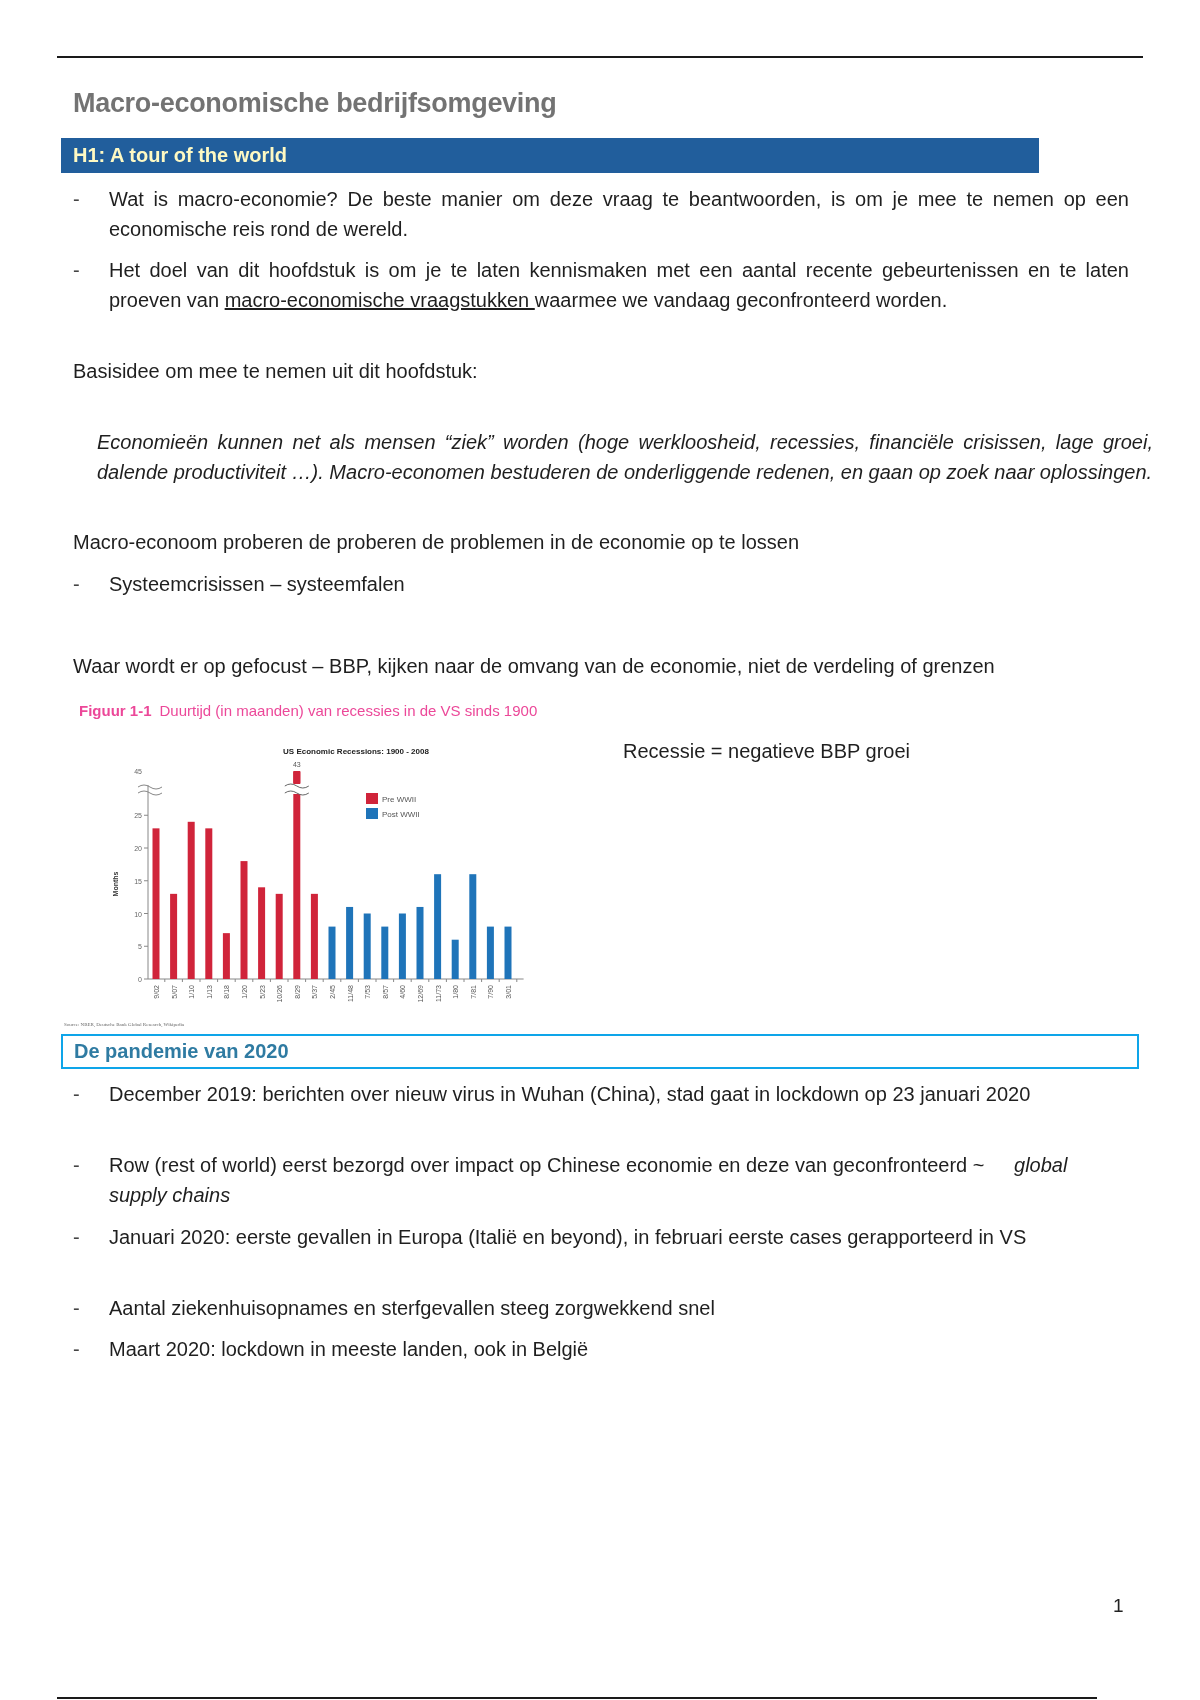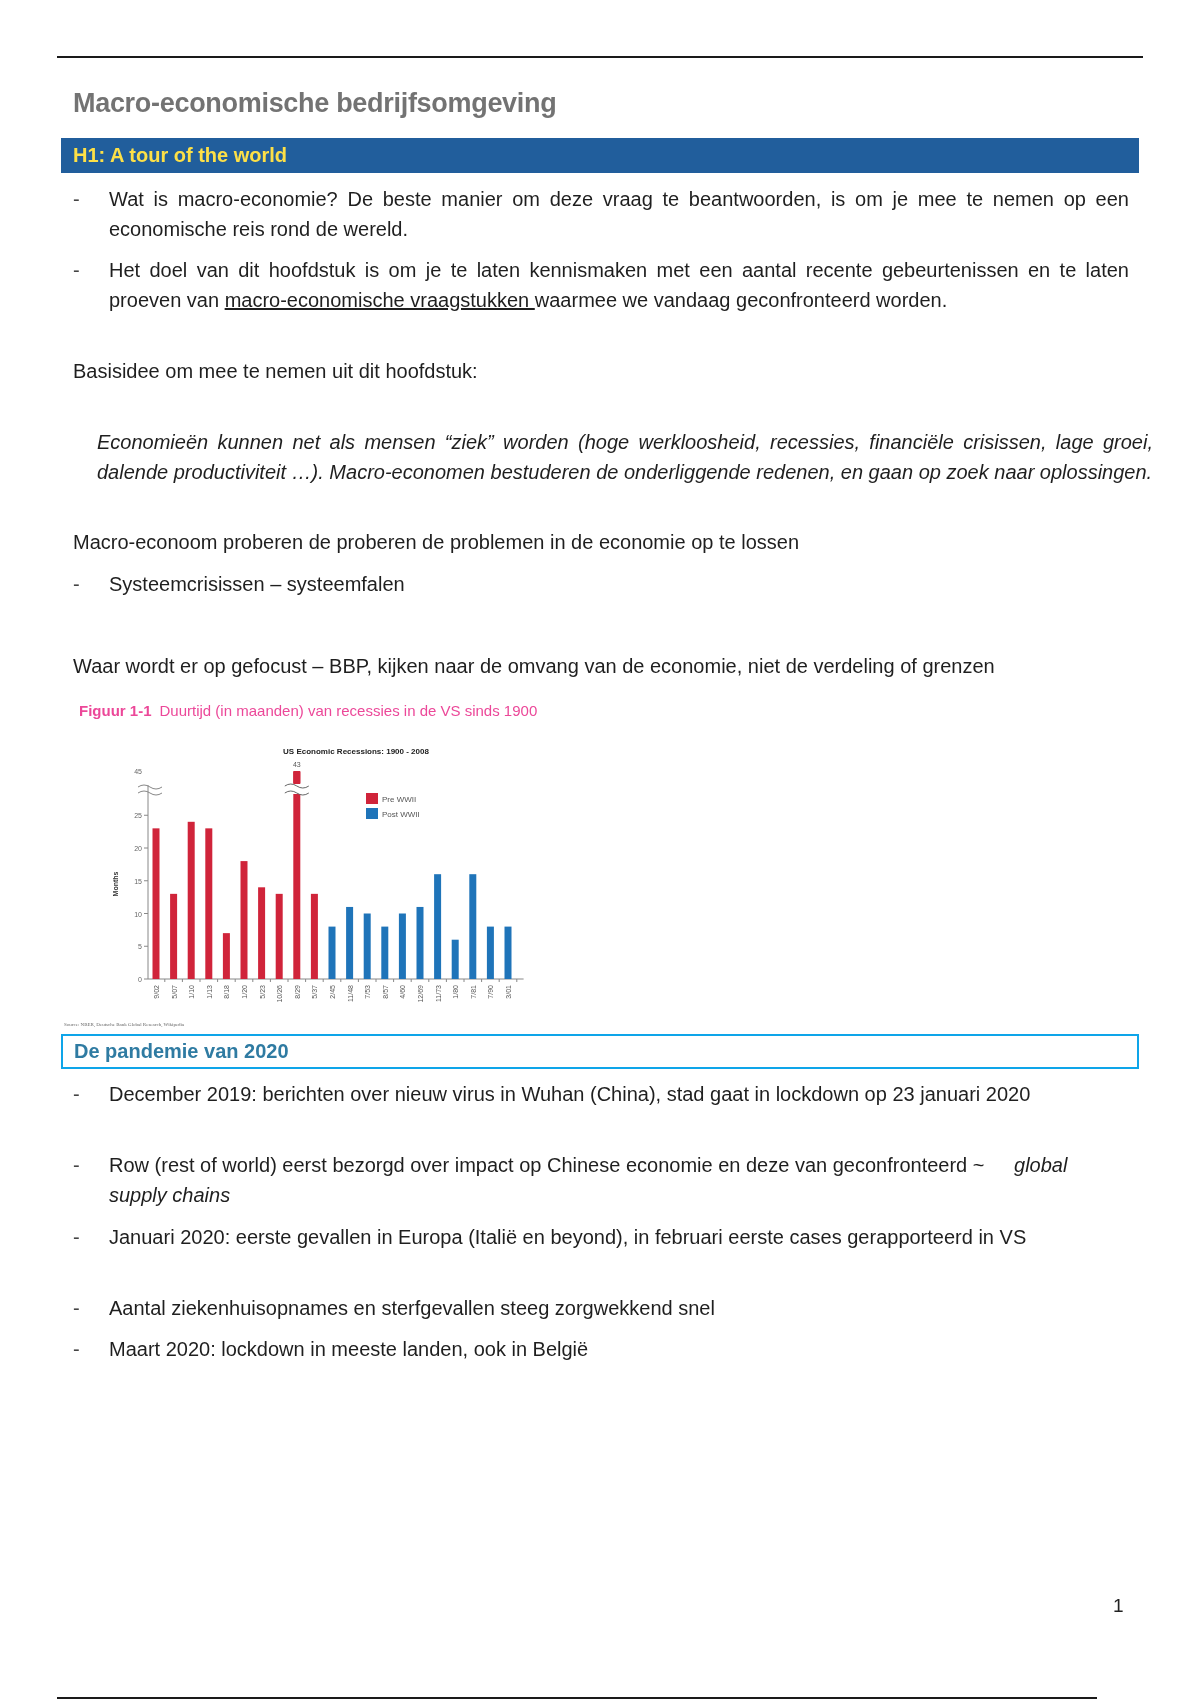--- a/index.html
+++ b/index.html
@@ -8,22 +8,22 @@
       font-family: "Liberation Sans", sans-serif; color: #1f1f1f;
     }
     .rule { position: absolute; left: 57px; width: 1086px; height: 2px; background: #1a1a1a; }
     .rule.top { top: 56px; }
     .rule.bottom { top: 1697px; width: 1040px; left: 57px; }
     .doc-title {
       position: absolute; left: 73px; top: 88px;
       font-size: 27px; font-weight: bold; letter-spacing: -0.3px; color: #737373;
     }
     .h1-bar {
-      position: absolute; left: 61px; top: 138px; width: 1078px; height: 35px;
-      background: #215e9c; color: #fde047; box-sizing: border-box;
+      position: absolute; left: 61px; top: 138px; width: 978px; height: 35px;
+      background: #215e9c; color: #fef9c3; box-sizing: border-box;
       padding-left: 12px; font-size: 20px; font-weight: bold; line-height: 35px;
     }
     .h2-box {
       position: absolute; left: 61px; top: 1034px; width: 1078px; height: 35px;
       border: 2px solid #0ea5e9; box-sizing: border-box; color: #2f7ba2;
       padding-left: 11px; font-size: 20px; font-weight: bold; line-height: 31px;
     }
     .para { position: absolute; left: 73px; width: 1056px; font-size: 20px; line-height: 30px; }
     .bullet { position: absolute; left: 73px; width: 1056px; font-size: 20px; line-height: 30px; }
     .bullet .dash { position: absolute; left: 0; top: 0; width: 20px; color: #444; }
@@ -166,20 +166,21 @@
       <text x="0" y="0" font-size="7" fill="#555" transform="translate(455,255) rotate(-90)" text-anchor="end" font-family="Liberation Sans, sans-serif">3/01</text>
       <rect x="310" y="63" width="12" height="11" fill="#d0243a"></rect>
       <text x="326" y="72" font-size="8" fill="#555" font-family="Liberation Sans, sans-serif">Pre WWII</text>
       <rect x="310" y="78" width="12" height="11" fill="#1f74b9"></rect>
       <text x="326" y="87" font-size="8" fill="#555" font-family="Liberation Sans, sans-serif">Post WWII</text>
       <text x="8" y="296" font-size="5" fill="#666" font-family="Liberation Serif, serif">Source: NBER, Deutsche Bank Global Research, Wikipedia</text>
     </svg>
 </div>
 
 <div class="side-notes">
+  <div class="row">Recessie = negatieve BBP groei</div>
 </div>
 
 <div class="h2-box">De pandemie van 2020</div>
 
 <div class="bullet" style="top:1079px;">
   <span class="dash">-</span>
   <span class="txt">December 2019: berichten over nieuw virus in Wuhan (China), stad gaat in lockdown op 23 januari 2020</span>
 </div>
 <div class="bullet" style="top:1150px;">
   <span class="dash">-</span>

